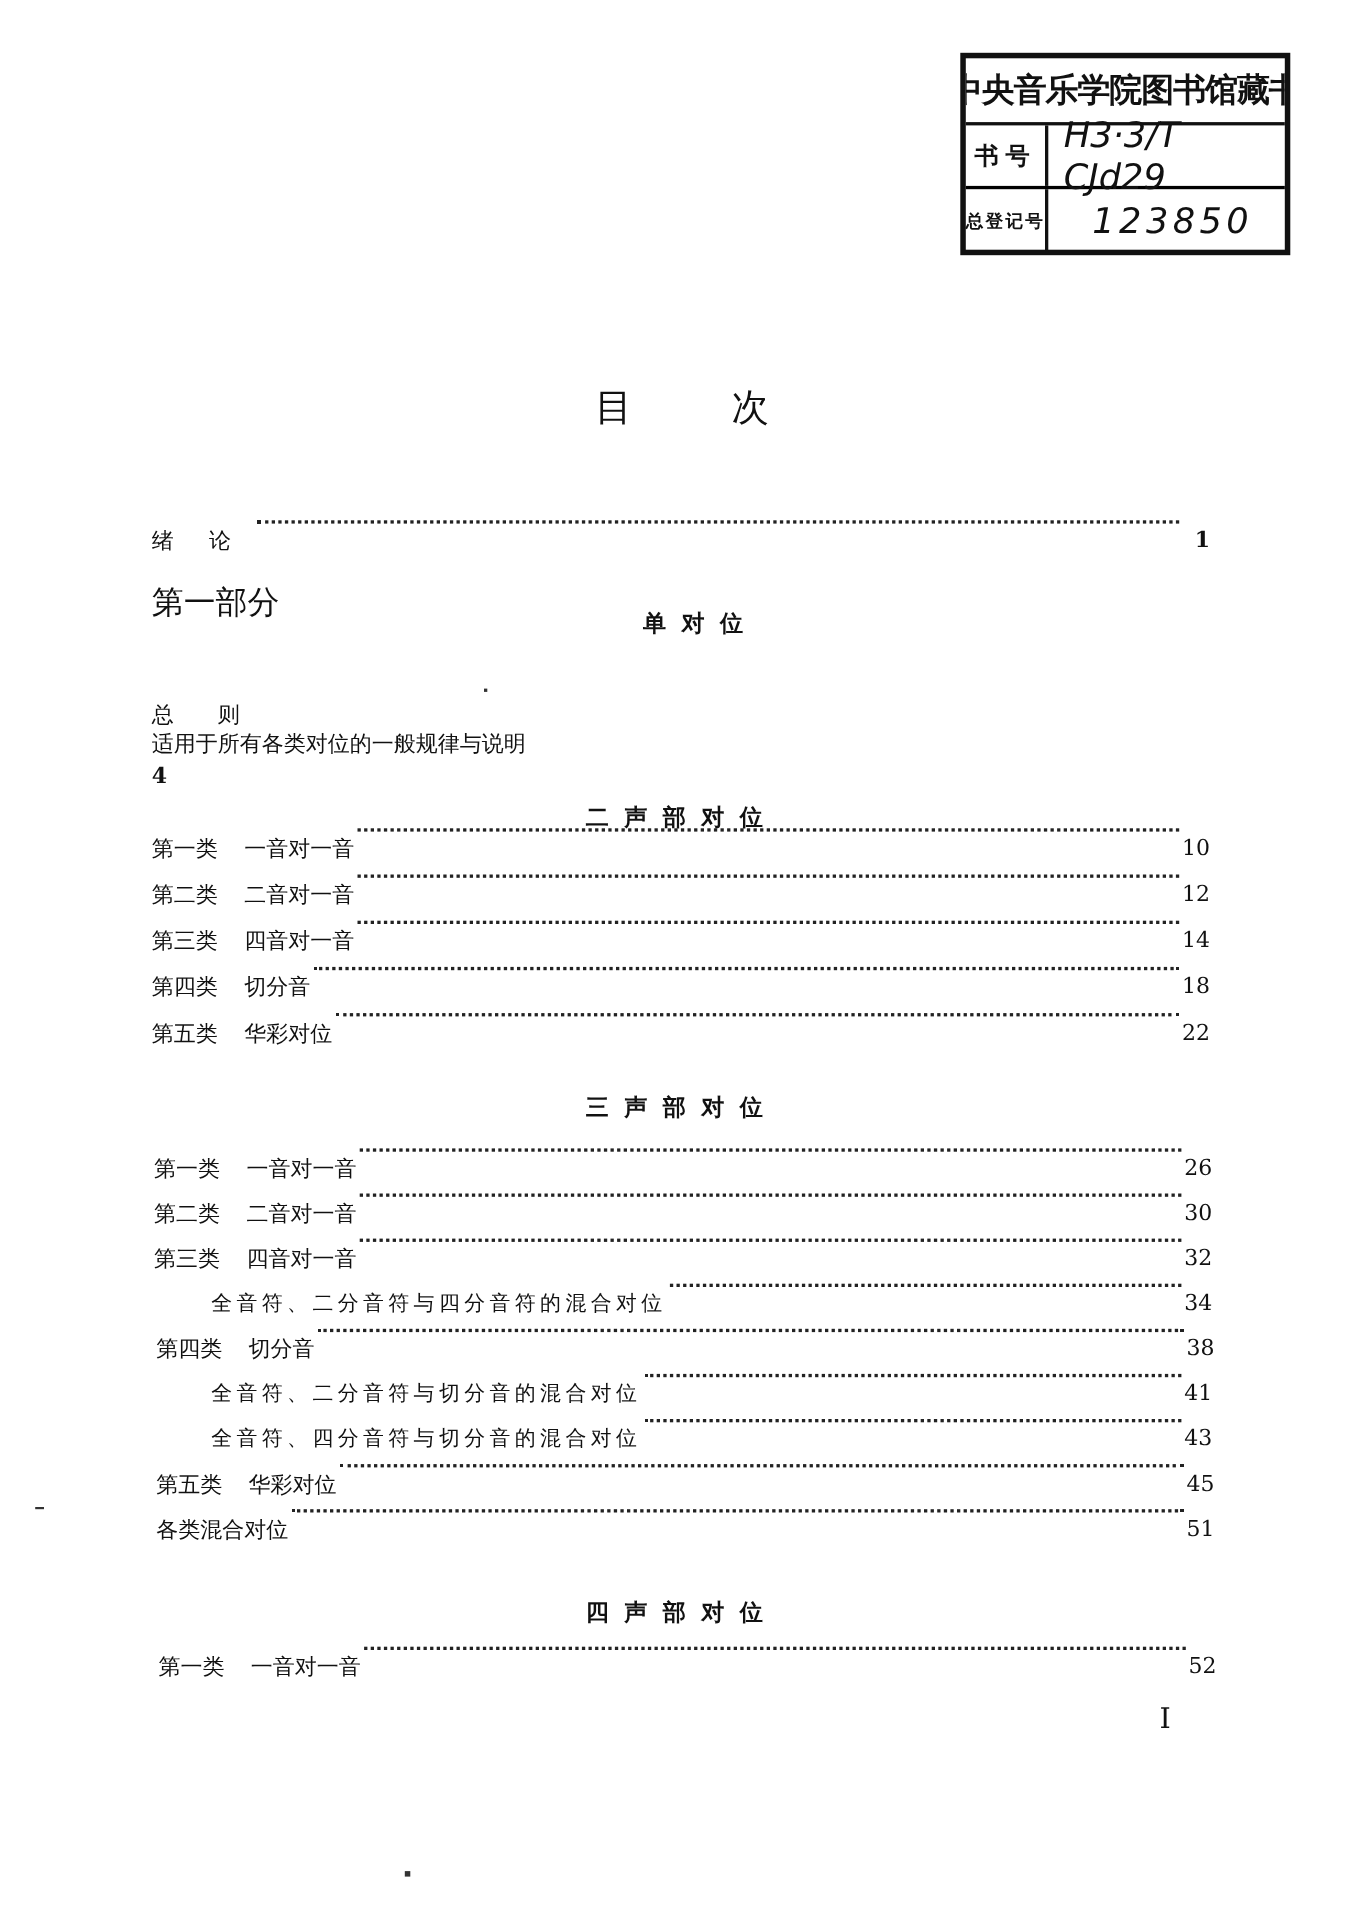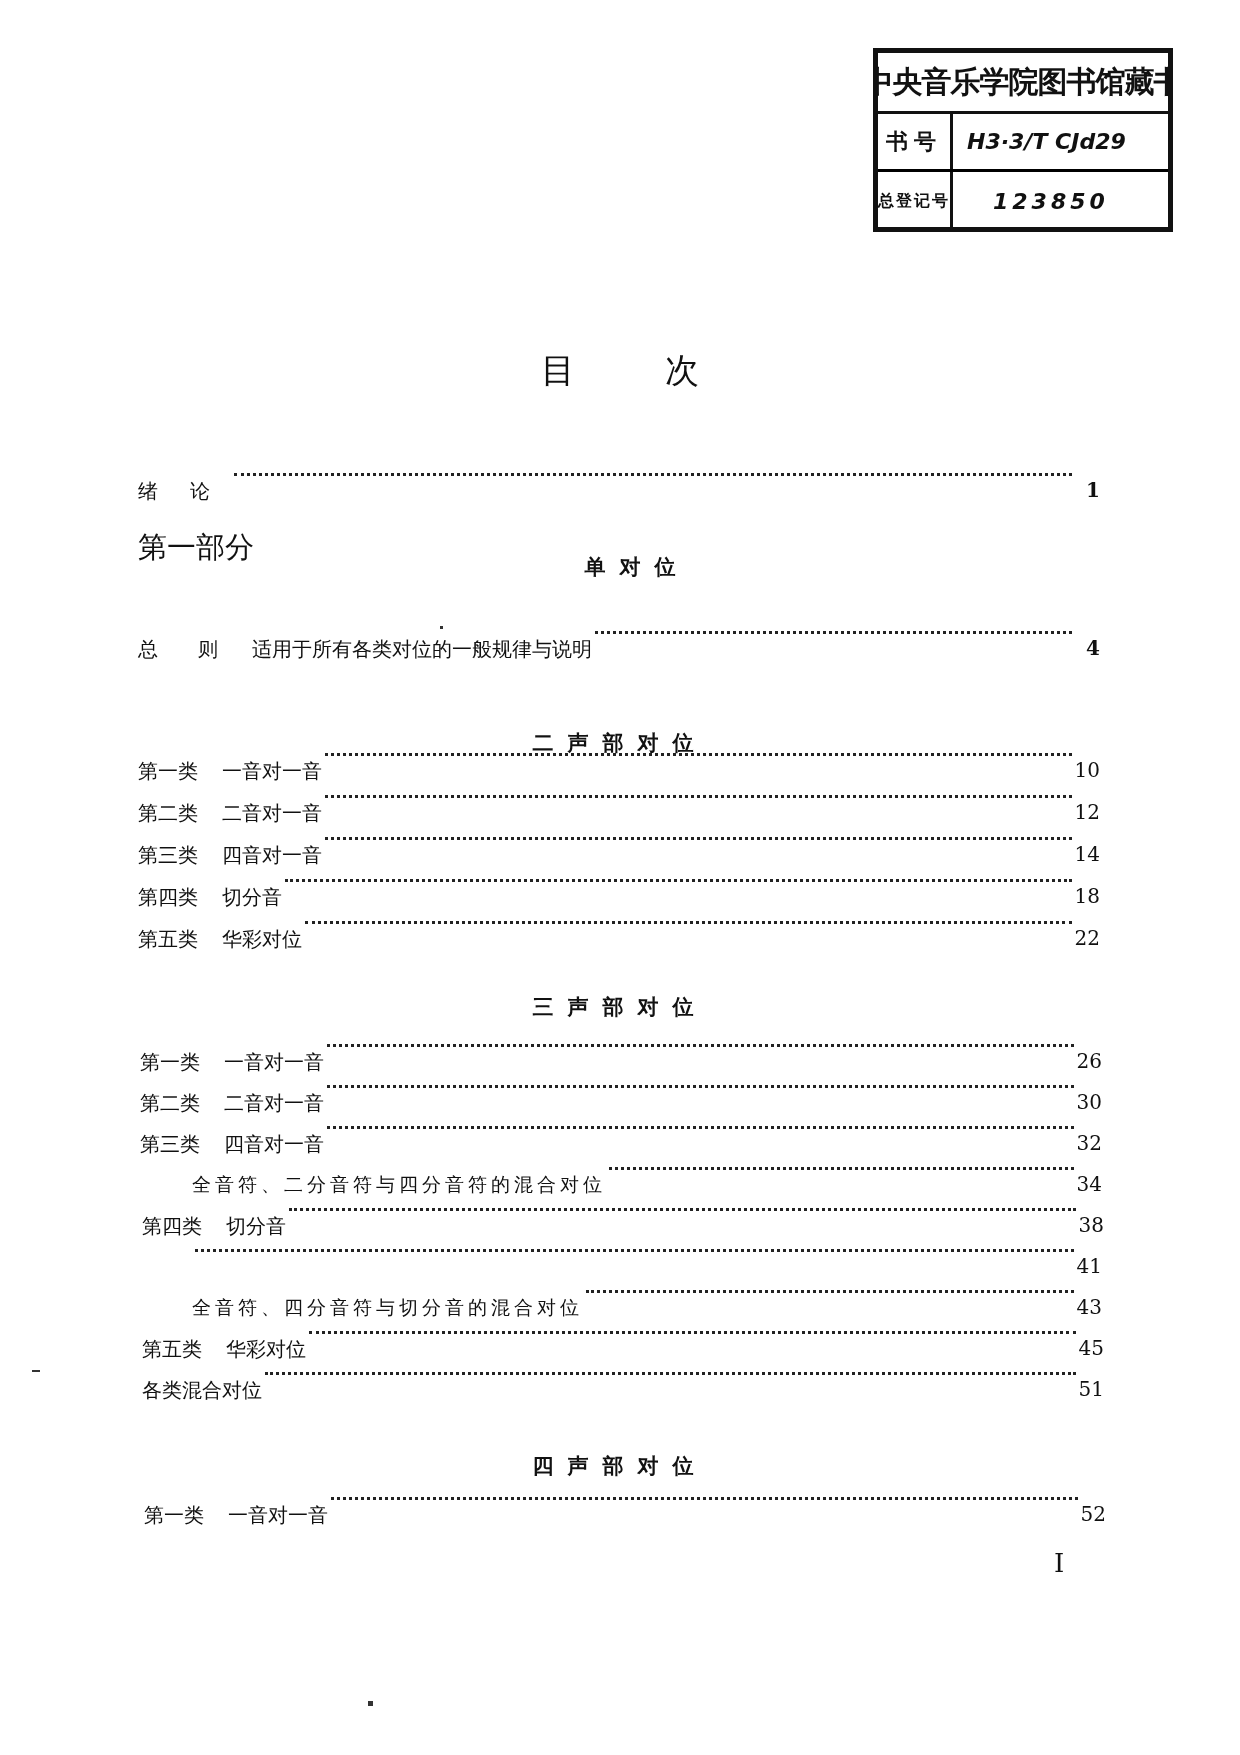--- a/index.html
+++ b/index.html
@@ -18,21 +18,21 @@
   }
   .stamp-row { display:flex; height:55px; border-bottom:3px solid #000000; }
   .stamp-row:last-child { border-bottom:none; height:58px; }
   .stamp-label {
     width:72px; border-right:3px solid #111; display:flex; align-items:center;
     justify-content:center; font-family:"DejaVu Sans",sans-serif; font-weight:bold;
     font-size:22px; letter-spacing:6px;
   }
   .stamp-val {
     flex:1; display:flex; align-items:center; padding-left:14px;
-    font-family:"DejaVu Sans",sans-serif; font-style:italic; font-size:22px;font-weight:bold;
+    font-family:"DejaVu Sans",sans-serif; font-style:italic; font-size:32px;
   }
   .page-title {
     position:absolute; top:348px; left:0; width:1240px; text-align:center;
     font-size:34px; letter-spacing:90px; padding-left:90px; box-sizing:border-box;
   }
   .row {
     position:absolute; left:0; width:962px; display:flex; align-items:flex-start;
     font-family:"DejaVu Sans",sans-serif; font-size:20px; height:30px;
   }
   .row .label { white-space:nowrap; }
@@ -78,21 +78,21 @@
 <div class="row" style="left:138px;top:478px;">
   <span class="label" style="letter-spacing:6px;">绪　论</span>
   <span class="dots" style="margin-left:18px;margin-right:14px;"></span>
   <span class="num" style="font-weight:bold;">1</span>
 </div>
 
 <div class="part-title">第一部分</div>
 
 <div class="section-title" style="top:553px;padding-left:17px;">单对位</div>
 
-<div class="row" style="left:138px;top:636px;">
+<div class="row" style="left:138px;top:636px;flex-direction:column;">
   <span class="label" style="letter-spacing:10px;">总　则</span>
   <span class="gap"></span>
   <span class="label">适用于所有各类对位的一般规律与说明</span>
   <span class="dots" style="margin-right:14px;"></span>
   <span class="num" style="font-weight:bold;">4</span>
 </div>
 
 <div class="section-title" style="top:703px;margin-top:26px;">二声部对位</div>
 
 <div class="row" style="left:138px;top:758px;">
@@ -160,20 +160,21 @@
   <span class="num">34</span>
 </div>
 <div class="row" style="left:142px;top:1213px;">
   <span class="label">第四类</span>
     <span class="gap"></span>
   <span class="label">切分音</span>
   <span class="dots"></span>
   <span class="num">38</span>
 </div>
 <div class="row indent" style="left:140px;top:1254px;">
+  <span class="label">全音符、二分音符与切分音的混合对位</span>
   <span class="dots"></span>
   <span class="num">41</span>
 </div>
 <div class="row indent" style="left:140px;top:1295px;">
   <span class="label">全音符、四分音符与切分音的混合对位</span>
   <span class="dots"></span>
   <span class="num">43</span>
 </div>
 <div class="row" style="left:142px;top:1336px;">
   <span class="label">第五类</span>

